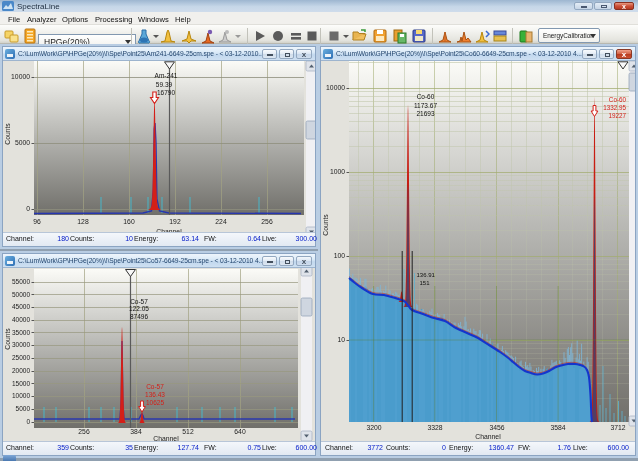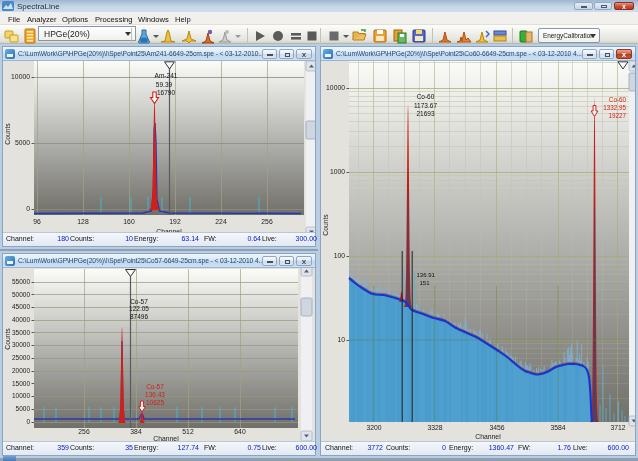--- a/index.html
+++ b/index.html
@@ -36,21 +36,21 @@
           <rect x="1" y="3" width="8" height="7" rx="1" fill="#f6d466" stroke="#c89b2a"></rect>
           <rect x="6" y="7" width="8" height="7" rx="1" fill="#f9e28c" stroke="#c89b2a"></rect>
         </svg></div>
       <div style="position:absolute;left:22px;top:3px;width:16px;height:16px"><svg width="16" height="16">
           <rect x="3" y="1" width="10" height="14" rx="1" fill="#f5a623" stroke="#b97413"></rect>
           <rect x="5" y="3" width="6" height="1.5" fill="#fde9b8"></rect>
           <rect x="5" y="6" width="6" height="1.5" fill="#fde9b8"></rect>
           <rect x="5" y="9" width="6" height="1.5" fill="#fde9b8"></rect>
           <rect x="5" y="12" width="6" height="1.5" fill="#fde9b8"></rect>
         </svg></div>
-      <div style="position:absolute;left:38px;top:1px;width:98px;height:15px;background:linear-gradient(#fff,#f0f0ec);border:1px solid #8298b0;border-radius:0">
+      <div style="position:absolute;left:38px;top:9px;width:98px;height:15px;background:linear-gradient(#fff,#f0f0ec);border:1px solid #8298b0;border-radius:0">
         <span style="position:absolute;left:5px;top:2px;font:8.5px 'Liberation Sans',sans-serif;color:#222">HPGe(20%)</span>
         <span style="position:absolute;right:4px;top:5px;width:0;height:0;border-left:3.5px solid transparent;border-right:3.5px solid transparent;border-top:4px solid #333"></span>
       </div>
       <div style="position:absolute;left:131px;top:3px;width:1px;height:16px;background:#c2c2ba"></div>
       <div style="position:absolute;left:136px;top:3px;width:16px;height:16px"><svg width="16" height="16">
           <path d="M6,2 L10,2 L10,6 L13,13 a1,1 0 0 1 -1,2 L4,15 a1,1 0 0 1 -1,-2 L6,6 Z" fill="#5aa7d8" stroke="#2b6ea8"></path>
           <ellipse cx="8" cy="12" rx="4" ry="2.5" fill="#2d74b4"></ellipse>
         </svg></div>
       <div style="position:absolute;left:153px;top:10px;width:0;height:0;border-left:3px solid transparent;border-right:3px solid transparent;border-top:3.5px solid #555"></div>
       <div style="position:absolute;left:160px;top:3px;width:16px;height:16px"><svg width="16" height="16">

